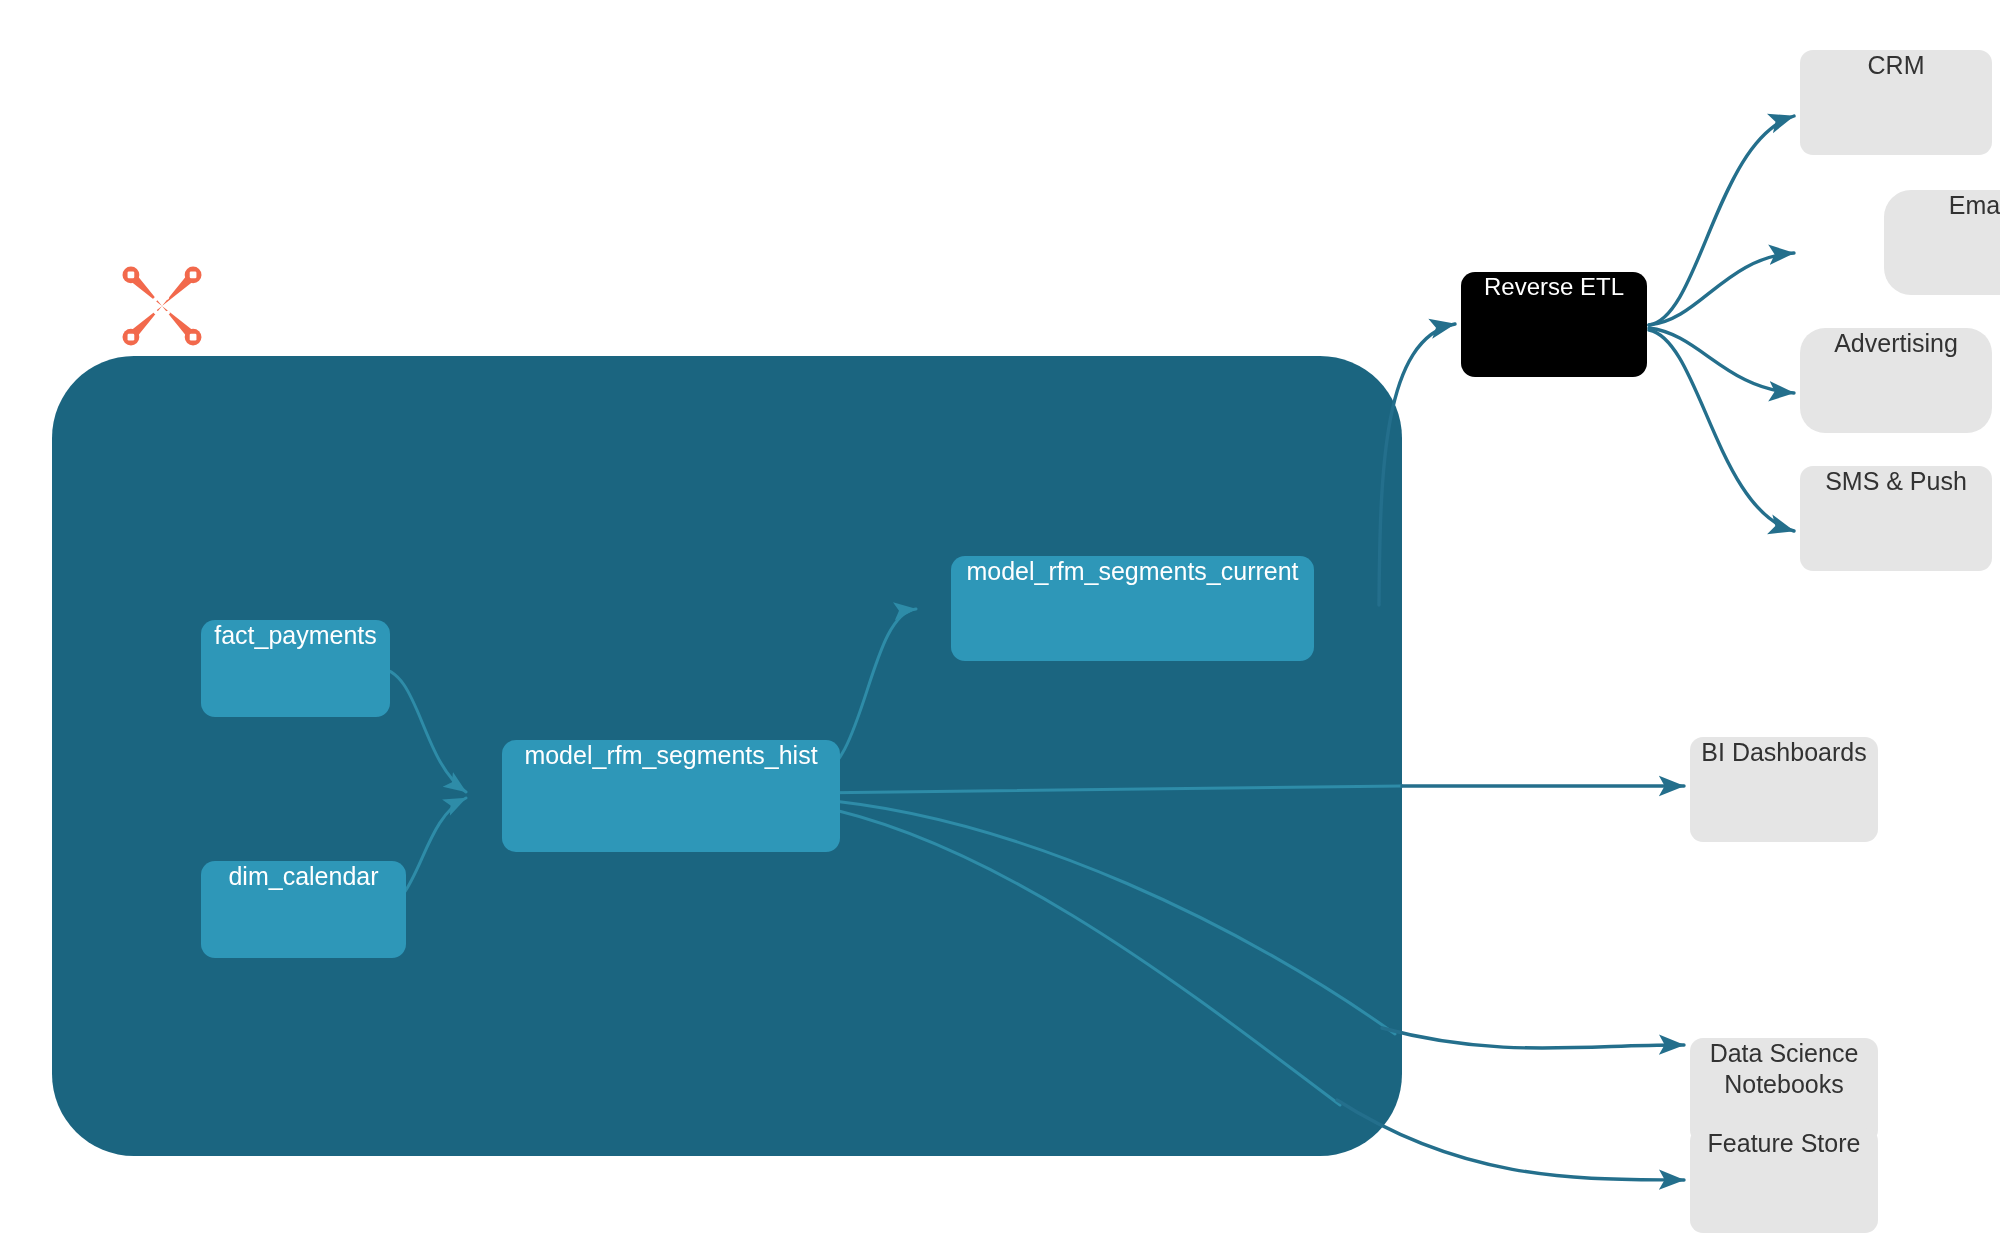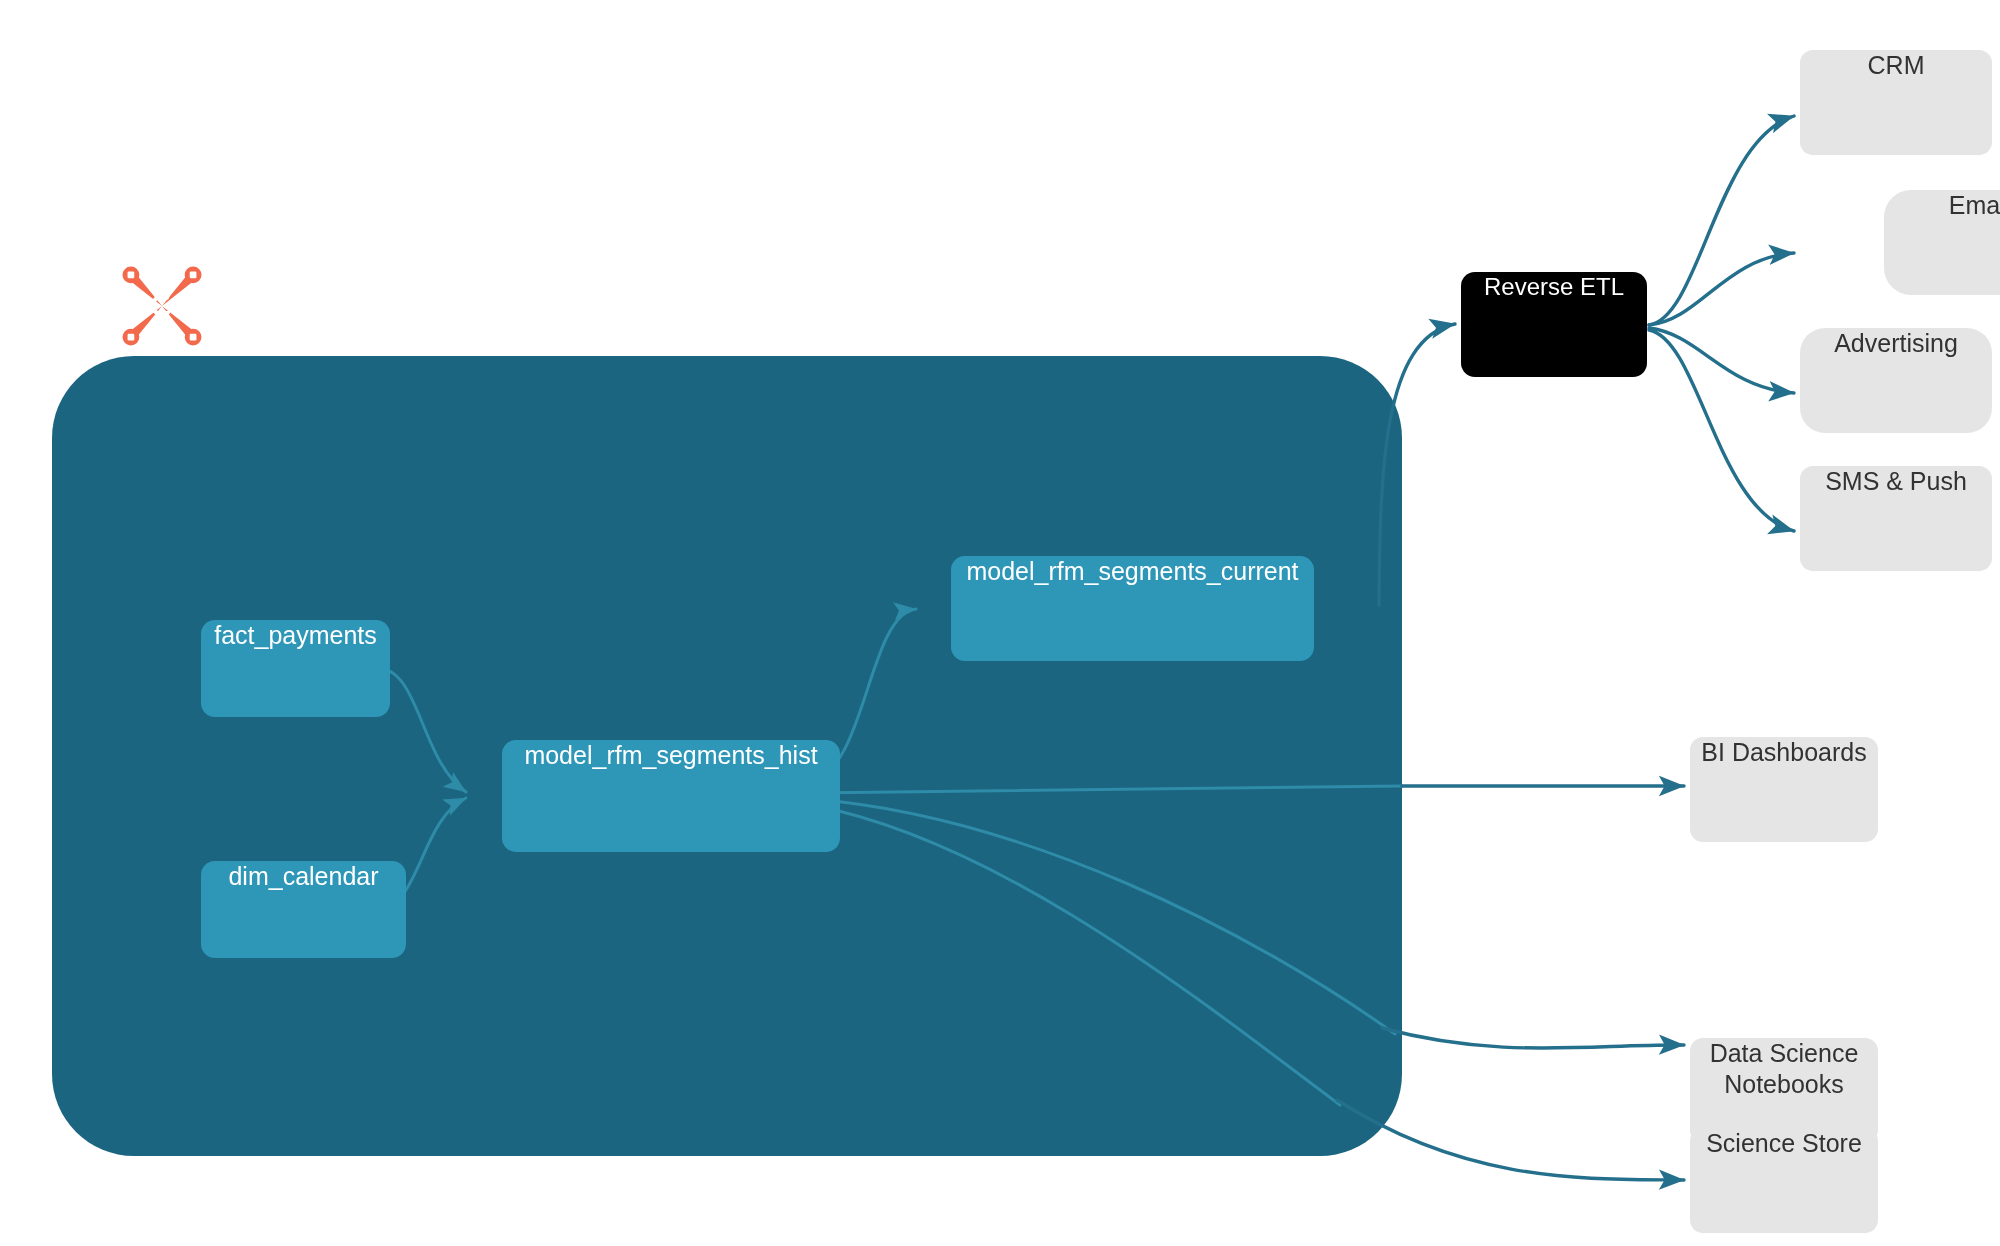--- a/index.html
+++ b/index.html
@@ -176,14 +176,14 @@
 </div>
 
 <div class="node node-gray" style="left:1690px;top:994px;width:188px;height:105px;margin-top:44px;">
   <span>
     <span>Data Science</span><br>
     <span>Notebooks</span>
   </span>
 </div>
 
 <div class="node node-gray" style="left:1690px;top:1128px;width:188px;height:105px;">
-  <span>Science Store</span>
+  <span>Feature Store</span>
 </div>
 
 </body></html>

